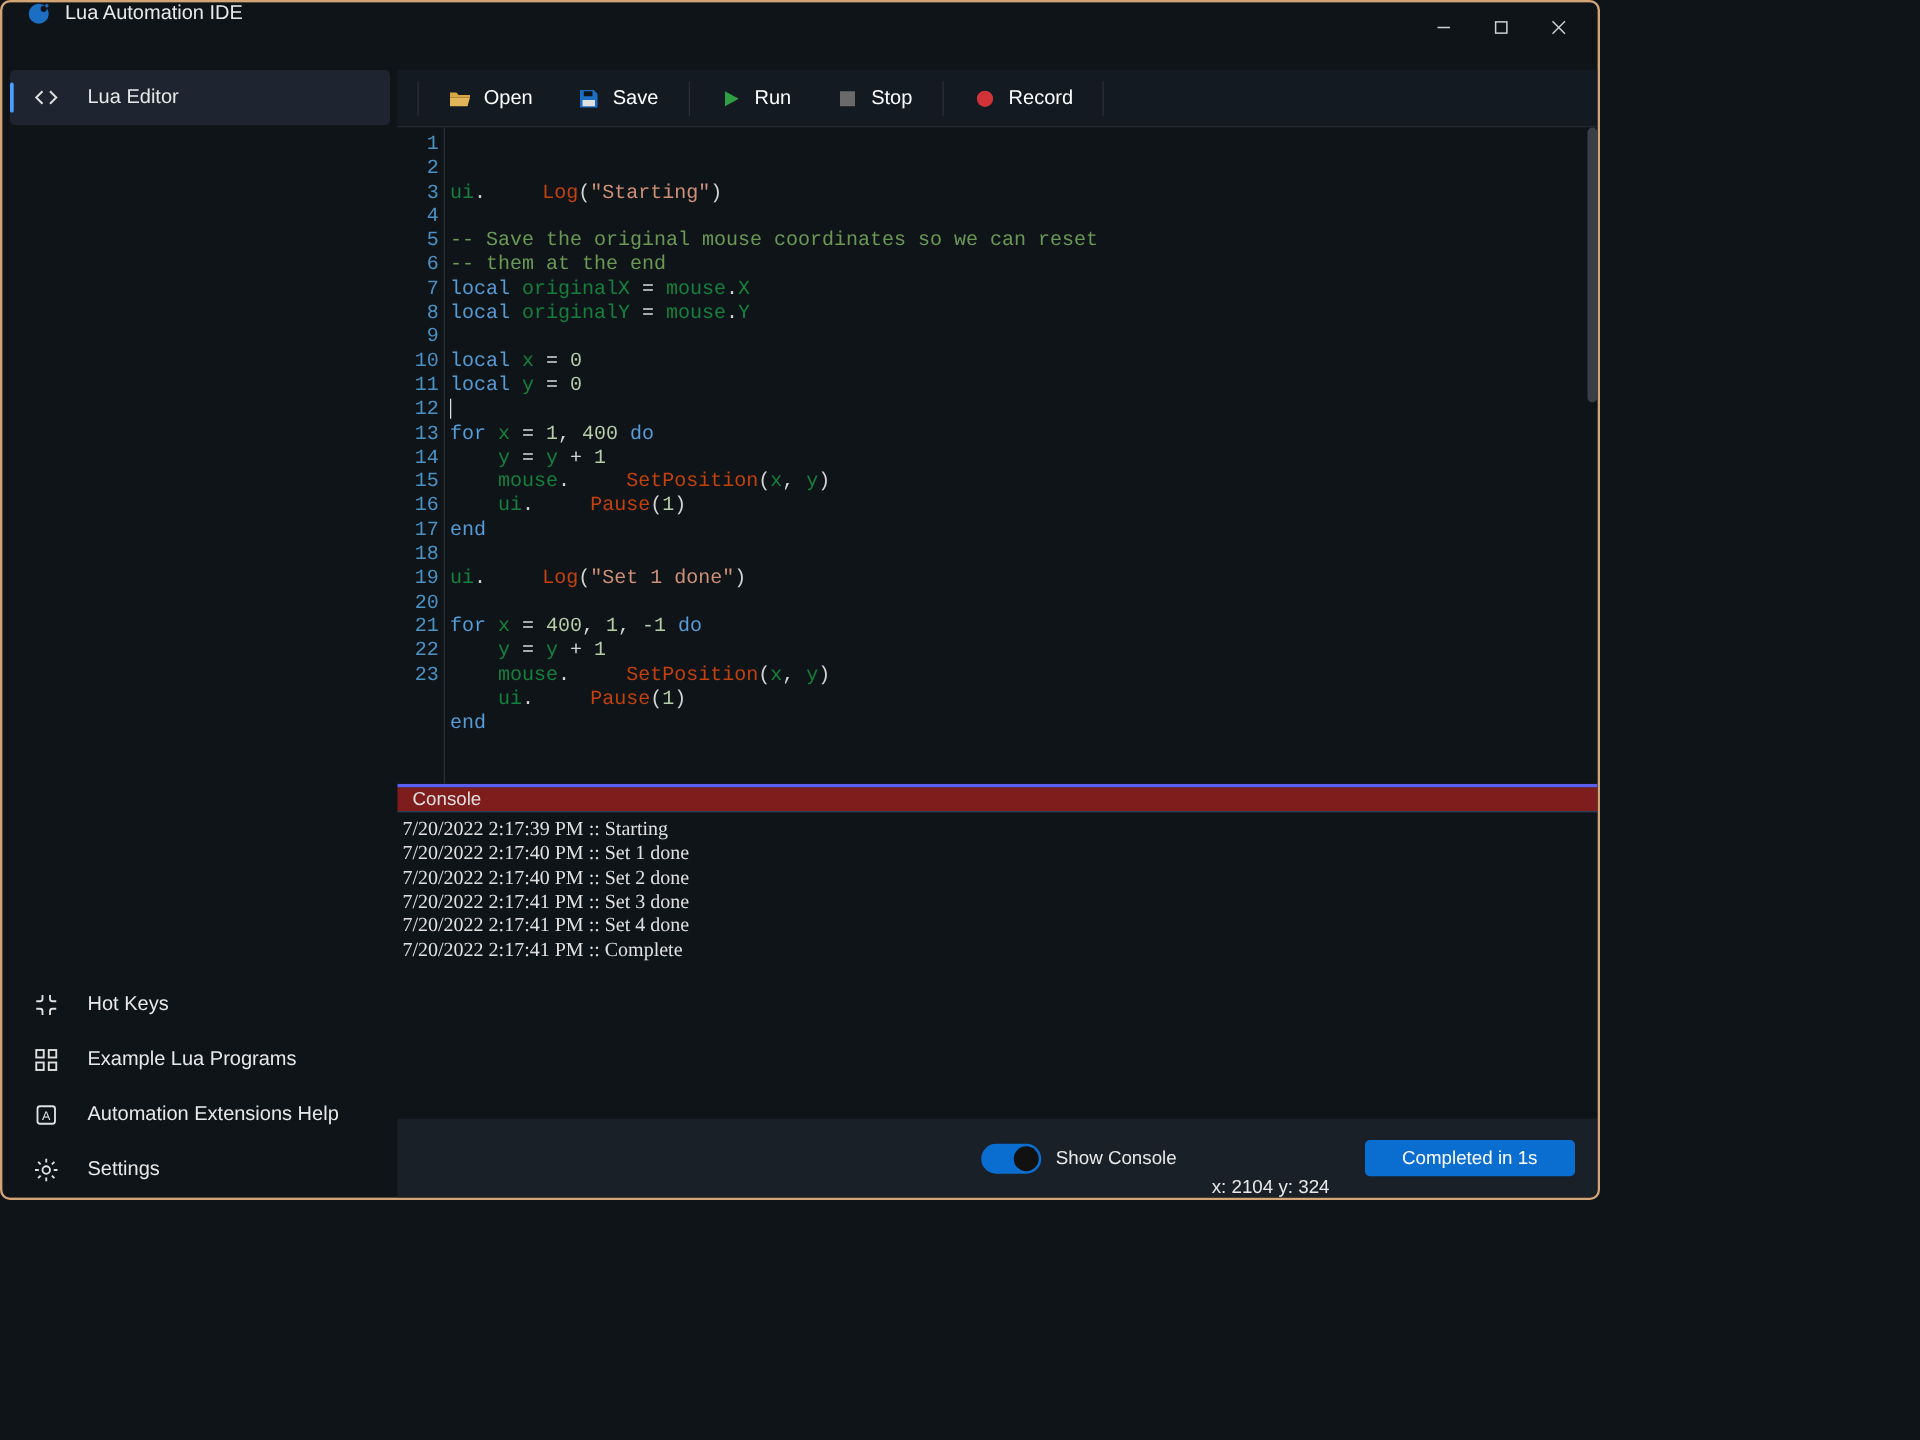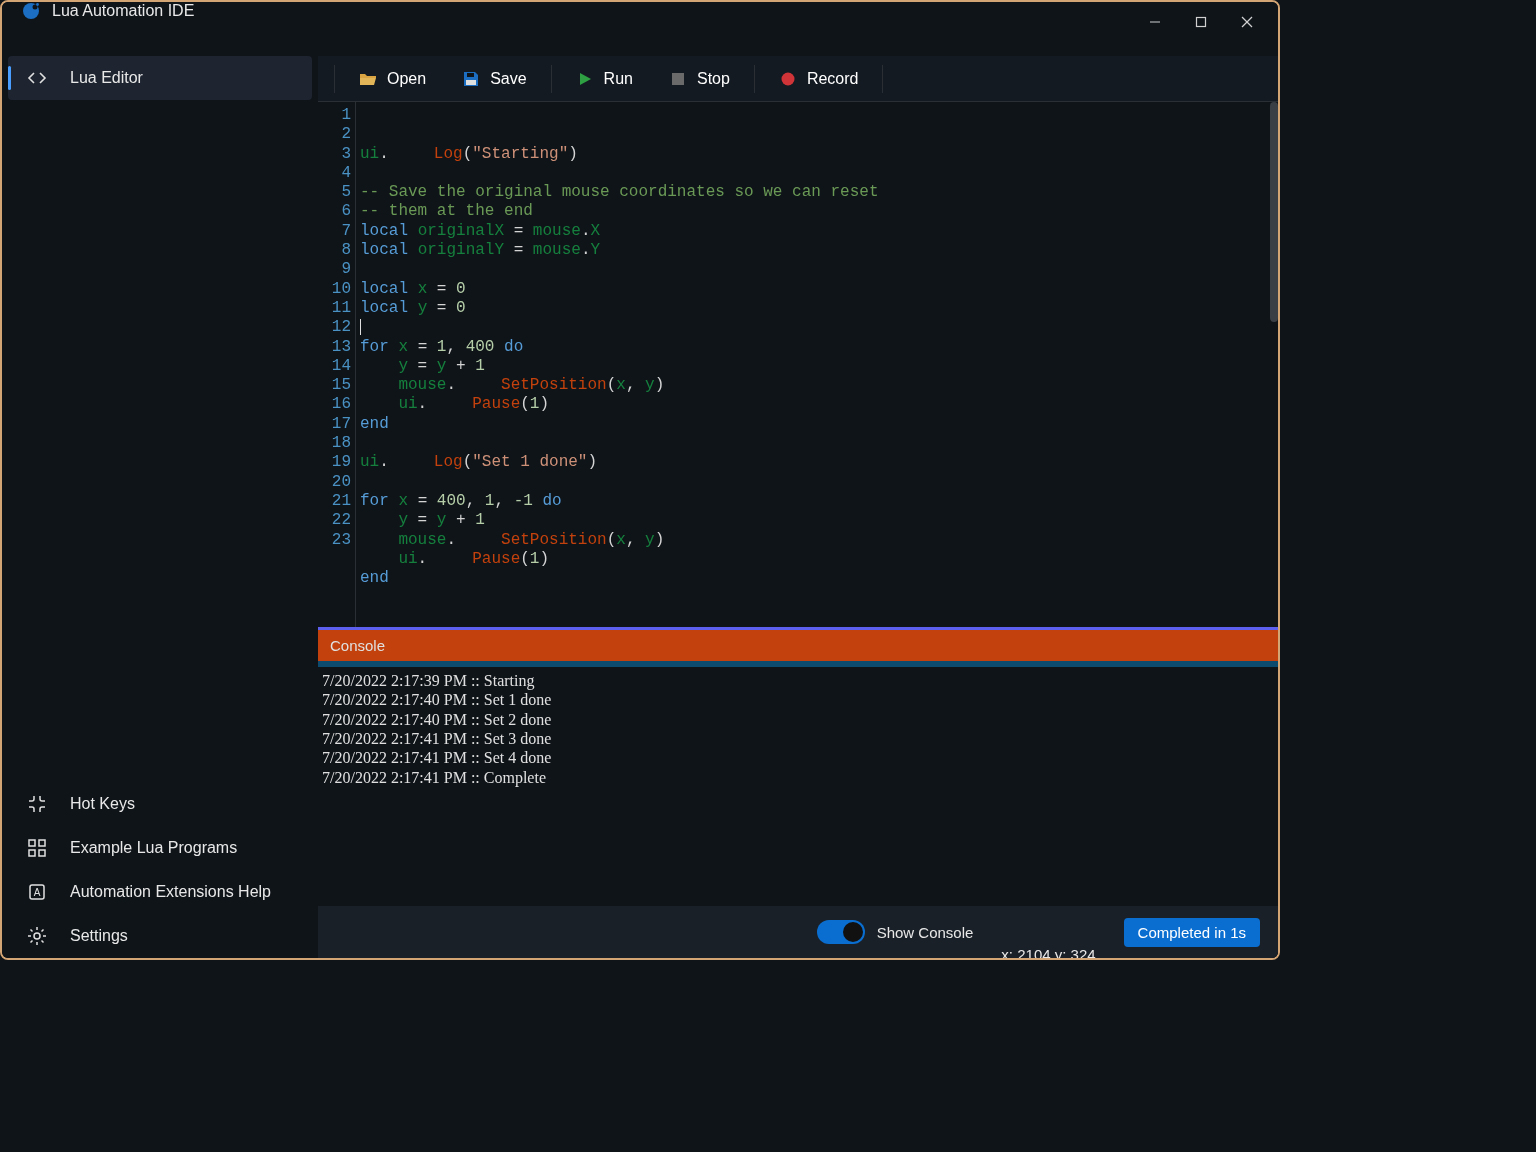--- a/index.html
+++ b/index.html
@@ -119,37 +119,37 @@
 .tok-id { color:#15803d; }
 .tok-str { color:#ce9178; }
 .tok-kw { color:#569cd6; }
 .tok-num { color:#b5cea8; }
 .tok-cm { color:#6a9955; }
 .tok-fn { color:#c2410c;margin-left:45px; }
 .tok-op { color:#d4d4d4; }
 .cursor { border-left:1px solid #e0e0e0;display:inline-block;height:16px;vertical-align:middle; }
 .console-divider { height:3px;background:#5d5fef; }
 .console-header {
-  height:37px;display:flex;align-items:center;padding:0 12px;
+  height:20px;display:flex;align-items:center;padding:0 12px;
   color:#e0e0e0;font-size:15px;
-  border-bottom:6px solid #0c4a6e;
-  background:#c2410c;
+  border-bottom:1px solid #0c4a6e;
+  background:#7f1d1d;
 }
 .console-body {
   flex:1;
   background:#0f1419;
   font-family:Liberation Serif, serif;
   font-size:16px;
   line-height:19.3px;
   padding:4px 4px;
   color:#e0e0e0;
   white-space:pre;
 }
 .statusbar {
-  height:52px;
+  height:63px;
   display:flex;align-items:center;
   justify-content:flex-end;
   background:#1a2028;
   padding:0 18px;
   gap:28px;
 }
 .toggle-wrap {
   display:flex;align-items:center;gap:12px;
   color:#e8e8e8;font-size:15px;
 }
@@ -157,21 +157,21 @@
   width:48px;height:24px;border-radius:12px;
   background:#0a6ed1;position:relative;
 }
 .toggle::after {
   content:"";position:absolute;right:2px;top:2px;
   width:20px;height:20px;border-radius:50%;background:#111;
 }
 .coords { color:#e8e8e8;font-size:15px;margin-top:45px; }
 .status-btn {
   background:#0a6ed1;color:#fff;
-  padding:6px 14px;border-radius:4px;font-size:15px;
+  padding:6px 30px;border-radius:4px;font-size:15px;
 }
 </style>
 </head>
 <body>
 
 <div class="titlebar">
   <span class="logo">
     <svg width="18" height="18" viewBox="0 0 18 18">
         <circle cx="9" cy="9" r="8" fill="#1b6ec2"></circle>
         <circle cx="13" cy="5" r="2.5" fill="#0f1419"></circle>

